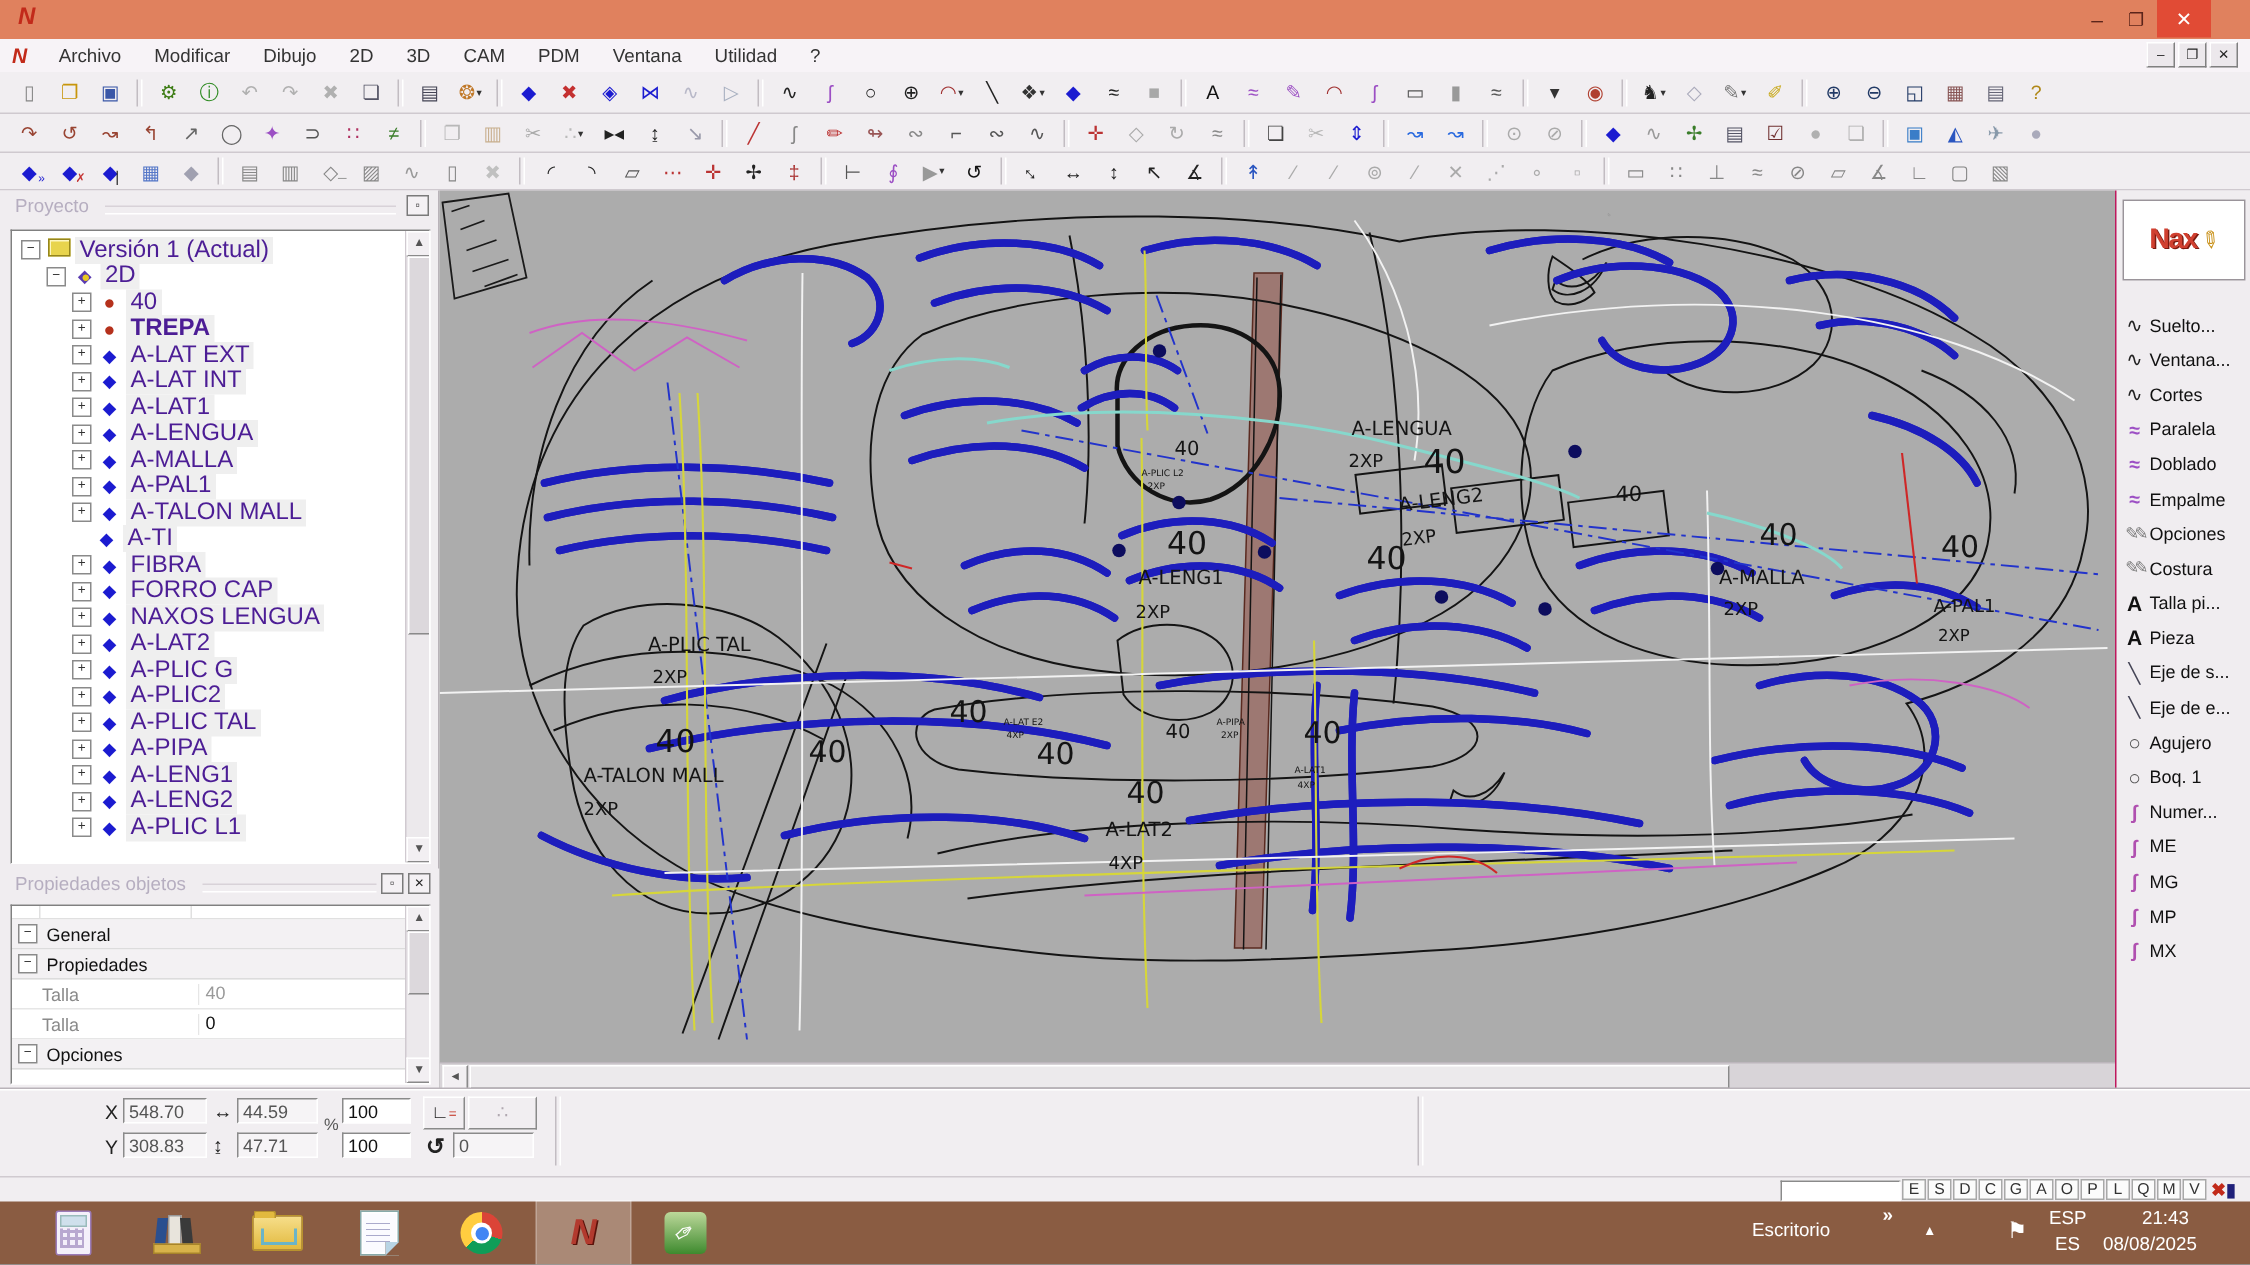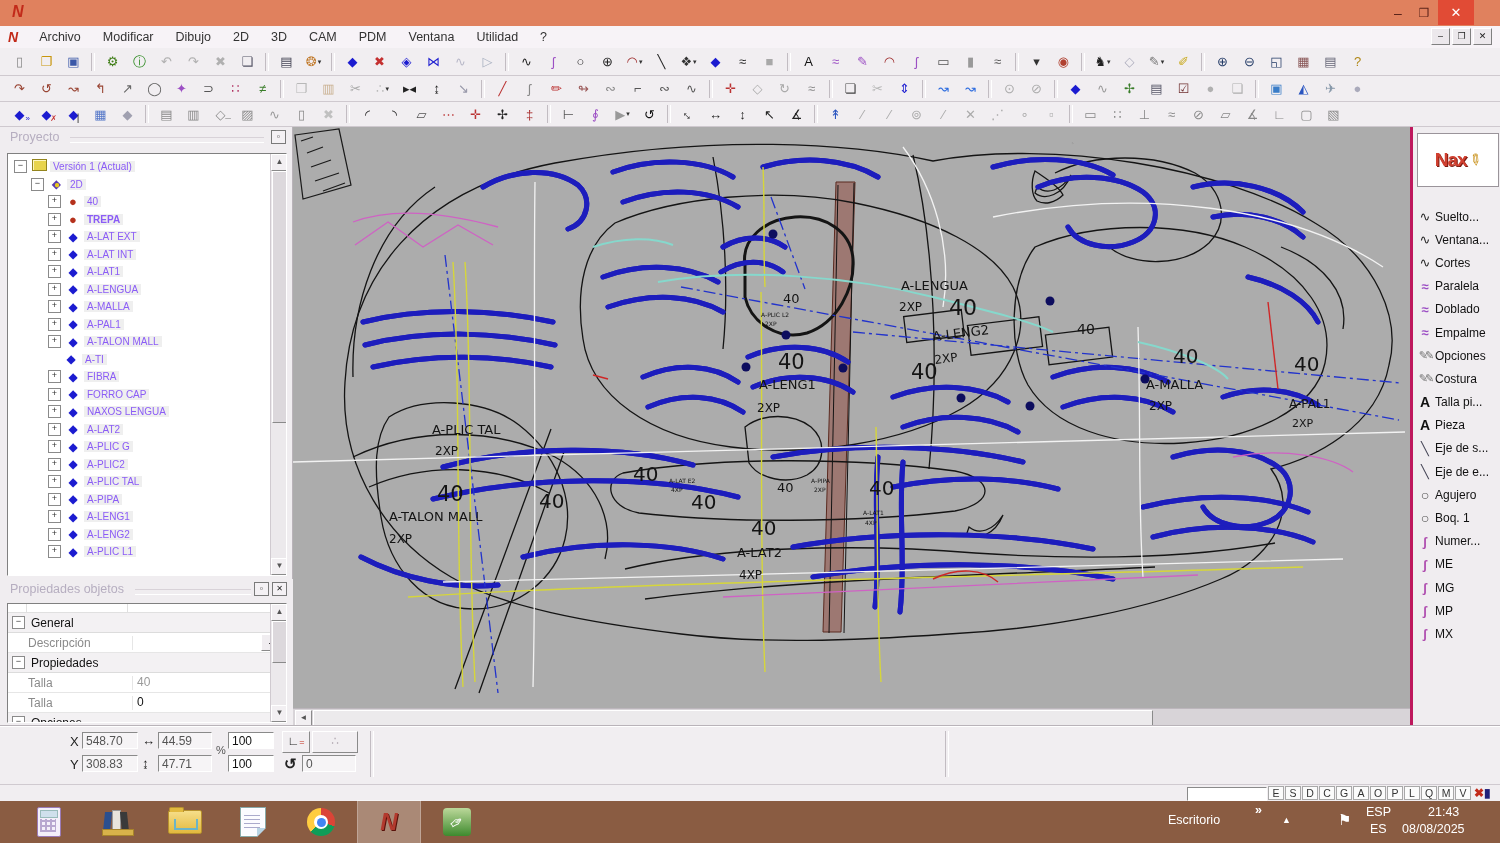--- a/index.html
+++ b/index.html
@@ -40,21 +40,21 @@
   .treebox{position:absolute;left:7px;top:26px;width:278px;height:421px;background:#fff;
            border:1px solid;border-color:#808080 #fff #fff #808080;overflow:hidden;}
   .trow{height:17.5px;display:flex;align-items:center;white-space:nowrap;}
   .exp{width:11px;height:11px;border:1px solid #8a8a8a;background:#fff;font-size:9px;line-height:9px;text-align:center;color:#333;flex:none;margin-right:4px;}
   .expsp{width:13px;flex:none;margin-right:2px;}
   .tic{width:16px;flex:none;text-align:center;margin-right:3px;}
   .ic-red{color:#b5311c;font-size:13px;}
   .ic-blue{color:#1b1bd0;font-size:12px;}
   .ic-d2a{color:#5a3bb0;font-size:12px;} .ic-d2b{color:#e8c820;font-size:10px;margin-left:-7px;}
   .ic-ver{display:inline-block;width:13px;height:10px;background:#e8d44d;border:1px solid #94851e;box-shadow:inset 1px 1px 0 #fdf6c0;}
-  .tlabel{background:#efefef;padding:0 3px;font-size:10px;color:#8b5cf6;}
+  .tlabel{background:#efefef;padding:0 3px;font-size:16px;color:#4c1d95;}
   .tlabel.b{font-weight:bold;}
   
   .vscroll{position:absolute;width:15px;background:#ece9ec;border-left:1px solid #d0cad0;}
   .sbtn{position:absolute;left:0;width:15px;height:15px;background:#f2eff2;border:1px solid;border-color:#fff #8a8a8a #8a8a8a #fff;
         font-size:8px;text-align:center;line-height:13px;color:#555;}
   .sthumb{position:absolute;left:1px;width:13px;background:#dcd8dc;border:1px solid;border-color:#fff #8a8a8a #8a8a8a #fff;}
   
   .propsp{left:0;top:579px;width:293px;height:147px;background:#F0EDF0;position:absolute;}
   .propbox{position:absolute;left:7px;top:24px;width:278px;height:118px;background:#fff;border:1px solid;border-color:#808080 #fff #fff #808080;overflow:hidden;}
   .prophdr{display:flex;height:8px;border-bottom:1px solid #e0e0e0;}
@@ -66,21 +66,21 @@
   .plabel{width:104px;padding-left:20px;color:#8a8a8a;font-size:12px;border-right:1px solid #e6e6e6;}
   .pval{flex:1;height:17px;background:#fff;font-size:12px;padding-left:4px;line-height:17px;color:#111;}
   .pval.gray{color:#9a9a9a;}
   .pellip{width:20px;height:15px;border:1px solid;border-color:#fff #8a8a8a #8a8a8a #fff;background:#f0edf0;font-size:9px;line-height:12px;text-align:center;margin-right:3px;}
   
   .canvas{left:293px;top:127px;width:1117px;height:599px;background:#ACACAC;overflow:hidden;}
   .clabel{font-family:"DejaVu Sans",sans-serif;fill:#141414;}
   .hscroll{position:absolute;left:0;top:581px;width:1117px;height:17px;background:#d8d4d8;border-top:1px solid #bcb6bc;}
   .hthumb{position:absolute;top:1px;height:14px;background:#eceaec;border:1px solid;border-color:#fff #8a8a8a #8a8a8a #fff;}
   
-  .rpanel{left:1410px;top:127px;width:90px;height:599px;background:#F0EDF0;border-left:3px solid #be185d;box-sizing:border-box;}
+  .rpanel{left:1410px;top:127px;width:90px;height:599px;background:#F0EDF0;border-left:1px solid #be185d;box-sizing:border-box;}
   .naxlogo{position:absolute;left:4px;top:6px;width:80px;height:52px;background:#fff;border:1px solid #9a949a;
            display:flex;align-items:center;justify-content:center;}
   .naxtxt{font-weight:bold;font-size:19px;color:#d04030;text-shadow:1px 1px 0 #7a1a10;letter-spacing:-1px;}
   .naxpen{font-size:15px;color:#c89018;transform:rotate(40deg);margin-left:2px;}
   .rtools{position:absolute;left:2px;top:78px;width:86px;}
   .rtool{display:flex;align-items:center;height:23.2px;}
   .ric{width:20px;flex:none;text-align:center;font-size:13px;}
   .ric.wb{color:#222;} .ric.wp{color:#9c4fc4;font-weight:bold;} .ric.pc{color:#777;font-size:11px;letter-spacing:-3px;}
   .ric.A{color:#111;font-weight:bold;font-size:14px;} .ric.ax{color:#445;} .ric.ci{color:#555;font-size:14px;} .ric.fc{color:#b050b0;font-weight:bold;}
   .rlabel{font-size:12px;color:#111;}
@@ -772,25 +772,20 @@
     <div class="propbox">
       <div class="prophdr">
         <div style="width:18px;"></div>
           <div style="width:100px;"></div>
           <div style="flex:1;"></div>
       </div>
       <div id="prop-body">
           <div class="pgroup">
             <span class="gbox">−</span>
             <span class="gname">General</span>
-          </div>
-          <div class="prow">
-            <span class="plabel">Descripción</span>
-            <span class="pval"></span>
-            <span class="pellip">...</span>
           </div>
           <div class="pgroup">
             <span class="gbox">−</span>
             <span class="gname">Propiedades</span>
           </div>
           <div class="prow">
             <span class="plabel">Talla</span>
             <span class="pval gray">40</span>
           </div>
           <div class="prow">

